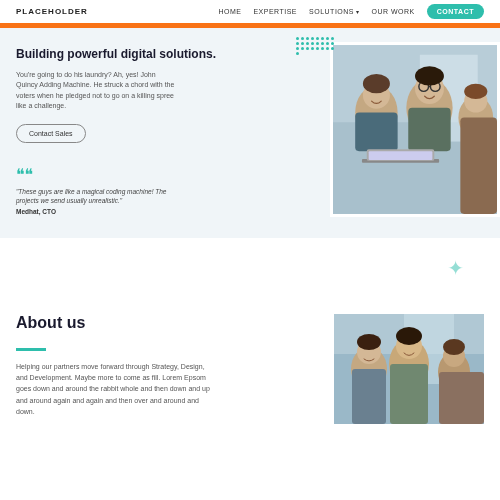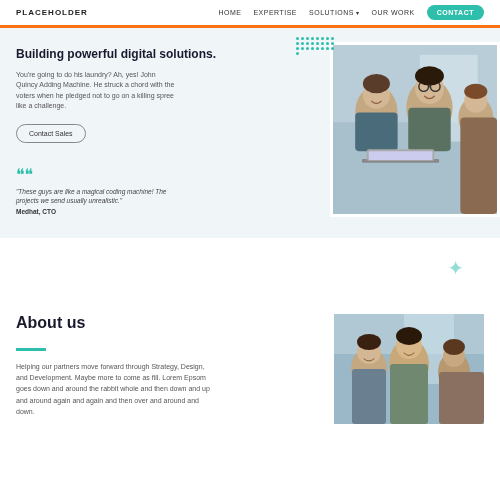--- a/index.html
+++ b/index.html
@@ -2,21 +2,21 @@
 <html><head>
   <meta charset="utf-8">
   <style>
     * { margin: 0; padding: 0; box-sizing: border-box; }
     body { font-family: 'Helvetica Neue', Arial, sans-serif; background: #fff; width: 500px; height: 500px; overflow: hidden; font-size: 10px; }
 
     
     .navbar {
       display: flex; align-items: center; justify-content: space-between;
       padding: 8px 16px; background: #fff;
-      border-bottom: 3px solid #f97316; height: 28px;
+      border-bottom: 5px solid #f97316; height: 28px;
     }
     .nav-logo { font-weight: 700; font-size: 8px; letter-spacing: 1px; color: #222; }
     .nav-links { display: flex; gap: 12px; align-items: center; }
     .nav-link { font-size: 7px; color: #333; font-weight: 500; cursor: pointer; text-transform: uppercase; letter-spacing: 0.5px; }
     .nav-link.solutions { display: flex; align-items: center; gap: 2px; }
     .nav-cta {
       background: #2ebeac; color: #fff; border: none; border-radius: 12px;
       padding: 4px 10px; font-size: 7px; font-weight: 600; cursor: pointer;
       text-transform: uppercase; letter-spacing: 0.5px;
     }

